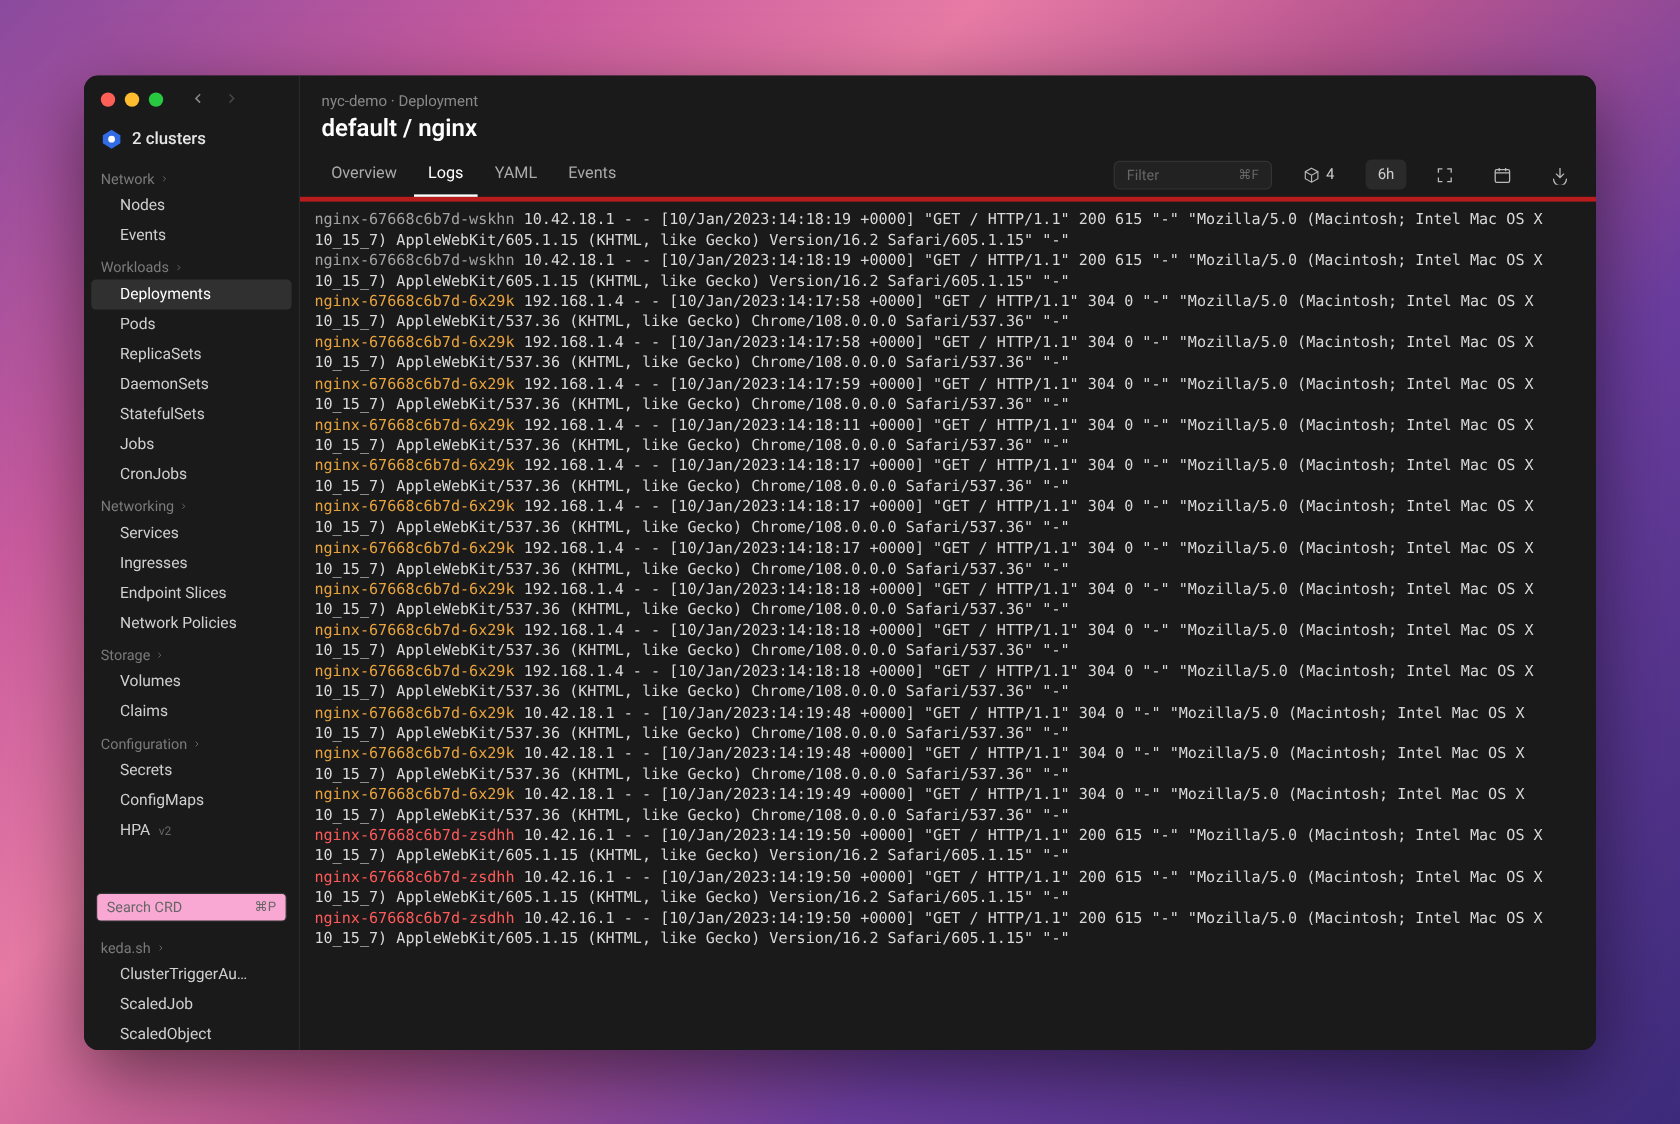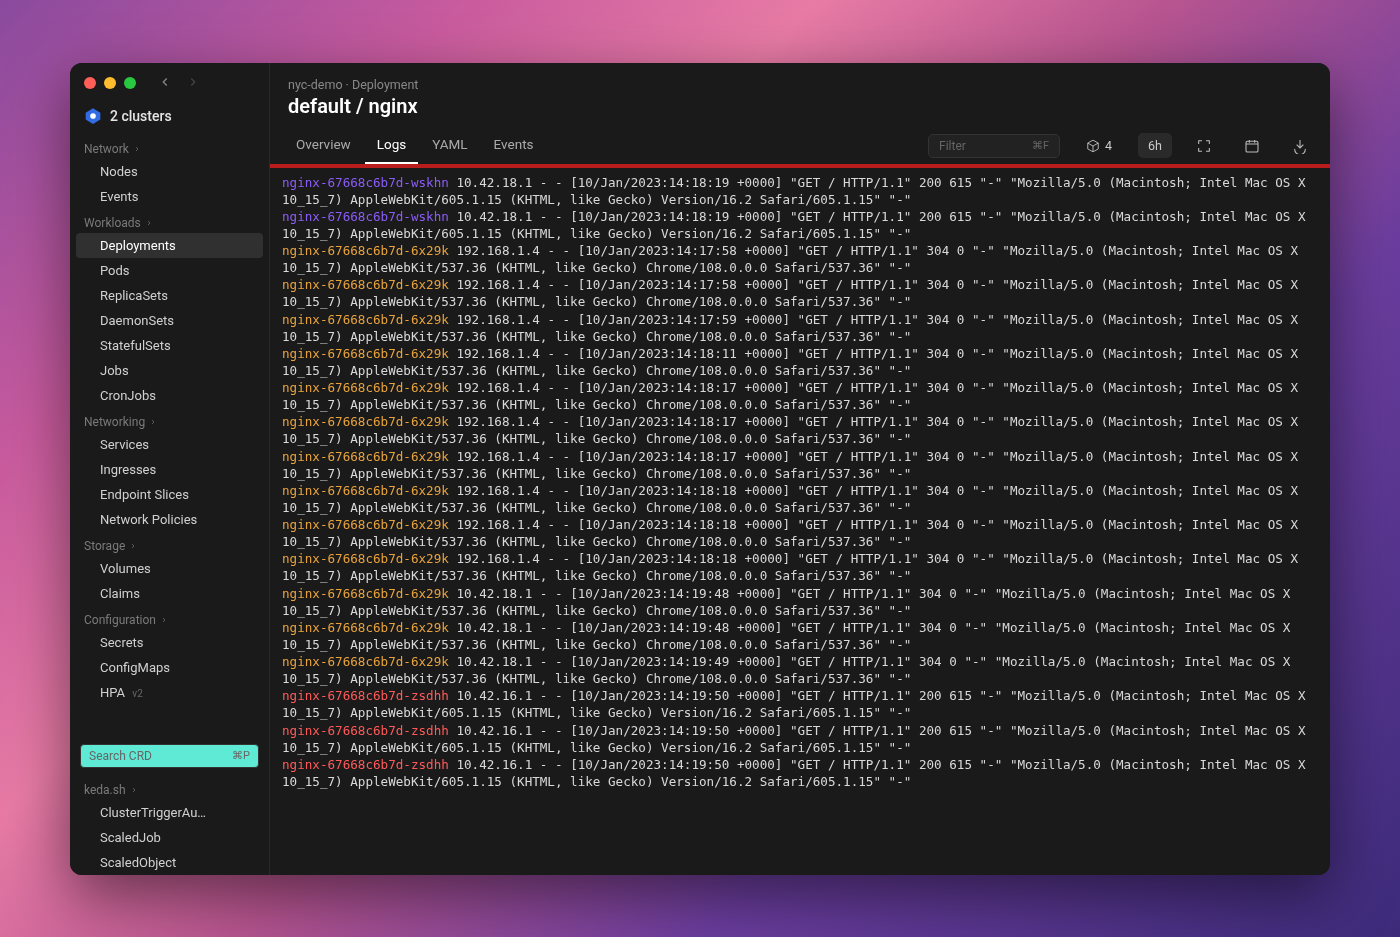--- a/index.html
+++ b/index.html
@@ -24,40 +24,40 @@
     display: flex;
     position: relative;
   }
   
   .traffic { position: absolute; top: 14px; left: 14px; display: flex; gap: 8px; z-index: 3; }
   .traffic span { width: 12px; height: 12px; border-radius: 50%; display:block; }
   .tl-close { background:#ff5f57; } .tl-min { background:#febc2e; } .tl-max { background:#28c840; }
 
   
   .sidebar {
-    width: 200px;
+    width: 180px;
     background: #1a1a1a;
     border-right: 1px solid #2a2a2a;
     padding-top: 38px;
     display: flex;
     flex-direction: column;
     flex-shrink: 0;
   }
   .nav-arrows { display:flex; gap:14px; padding: 0 16px 10px 54px; position:absolute; top:12px; left:34px; }
   .nav-arrows svg { width:14px; height:14px; stroke:#888; cursor:pointer; }
   .nav-arrows .disabled svg { stroke:#444; }
   .cluster-row { display:flex; align-items:center; gap:8px; padding: 6px 14px 10px; color:#e5e5e5; font-size:14px; font-weight:500; }
   .k8s-icon { width:18px; height:18px; }
   .section-head { display:flex; align-items:center; gap:4px; padding: 7px 14px 3px; color:#7a7a7a; font-size:12px; cursor:pointer; }
   .section-head svg { width:8px; height:8px; stroke:#7a7a7a; }
   .nav-item { padding: 5px 14px 5px 24px; color:#d0d0d0; font-size:13px; cursor:pointer; border-radius:4px; margin: 0 6px; }
   .nav-item.active { background:#303030; color:#fff; }
   .nav-item .badge { color:#666; font-size:10px; margin-left:4px; }
   .sidebar-scroll { flex:1; overflow-y:auto; }
-  .crd-search { margin: 8px 10px; background:#5eead4; border:1px solid #333; border-radius:4px; padding:4px 8px; display:flex; align-items:center; justify-content:space-between; color:#666; font-size:12px; }
+  .crd-search { margin: 8px 10px; background:#f9a8d4; border:1px solid #333; border-radius:4px; padding:4px 8px; display:flex; align-items:center; justify-content:space-between; color:#666; font-size:12px; }
 
   
   .main { flex:1; display:flex; flex-direction:column; background:#1a1a1a; overflow:hidden; }
   .breadcrumb { padding: 14px 18px 2px; color:#888; font-size:12.5px; }
   .title { padding: 0 18px 10px; color:#fff; font-size:20px; font-weight:600; }
   .subhead { display:flex; align-items:center; padding: 0 14px; gap: 16px; border-bottom:4px solid #b91c1c; }
   .tabs { display:flex; gap: 2px; }
   .tab { padding: 8px 12px 10px; color:#aaa; font-size:13.5px; cursor:pointer; border-bottom: 2px solid transparent; }
   .tab.active { color:#fff; border-bottom-color:#fff; }
   .spacer { flex:1; }
@@ -70,21 +70,21 @@
 
   
   .logs {
     flex:1; overflow:auto; padding: 6px 12px 12px;
     font-family: "SF Mono", ui-monospace, Menlo, Consolas, monospace;
     font-size: 12.6px; line-height: 1.36; color:#d9d9d9;
     white-space: normal; word-break: break-word;
   }
   .log-line { margin-bottom: 0px; }
   .pod { font-weight:500; }
-  .pod-blue   { color:#8b5cf6;text-align:center; }
+  .pod-blue   { color:#a3a3a3;text-align:center; }
   .pod-orange { color:#e8a33d; }
   .pod-red    { color:#ff5a5a; }
   .kb { color:#666; font-size:11px; }
 </style>
 </head>
 <body>
 
 <div class="window">
 
   <div class="traffic">

